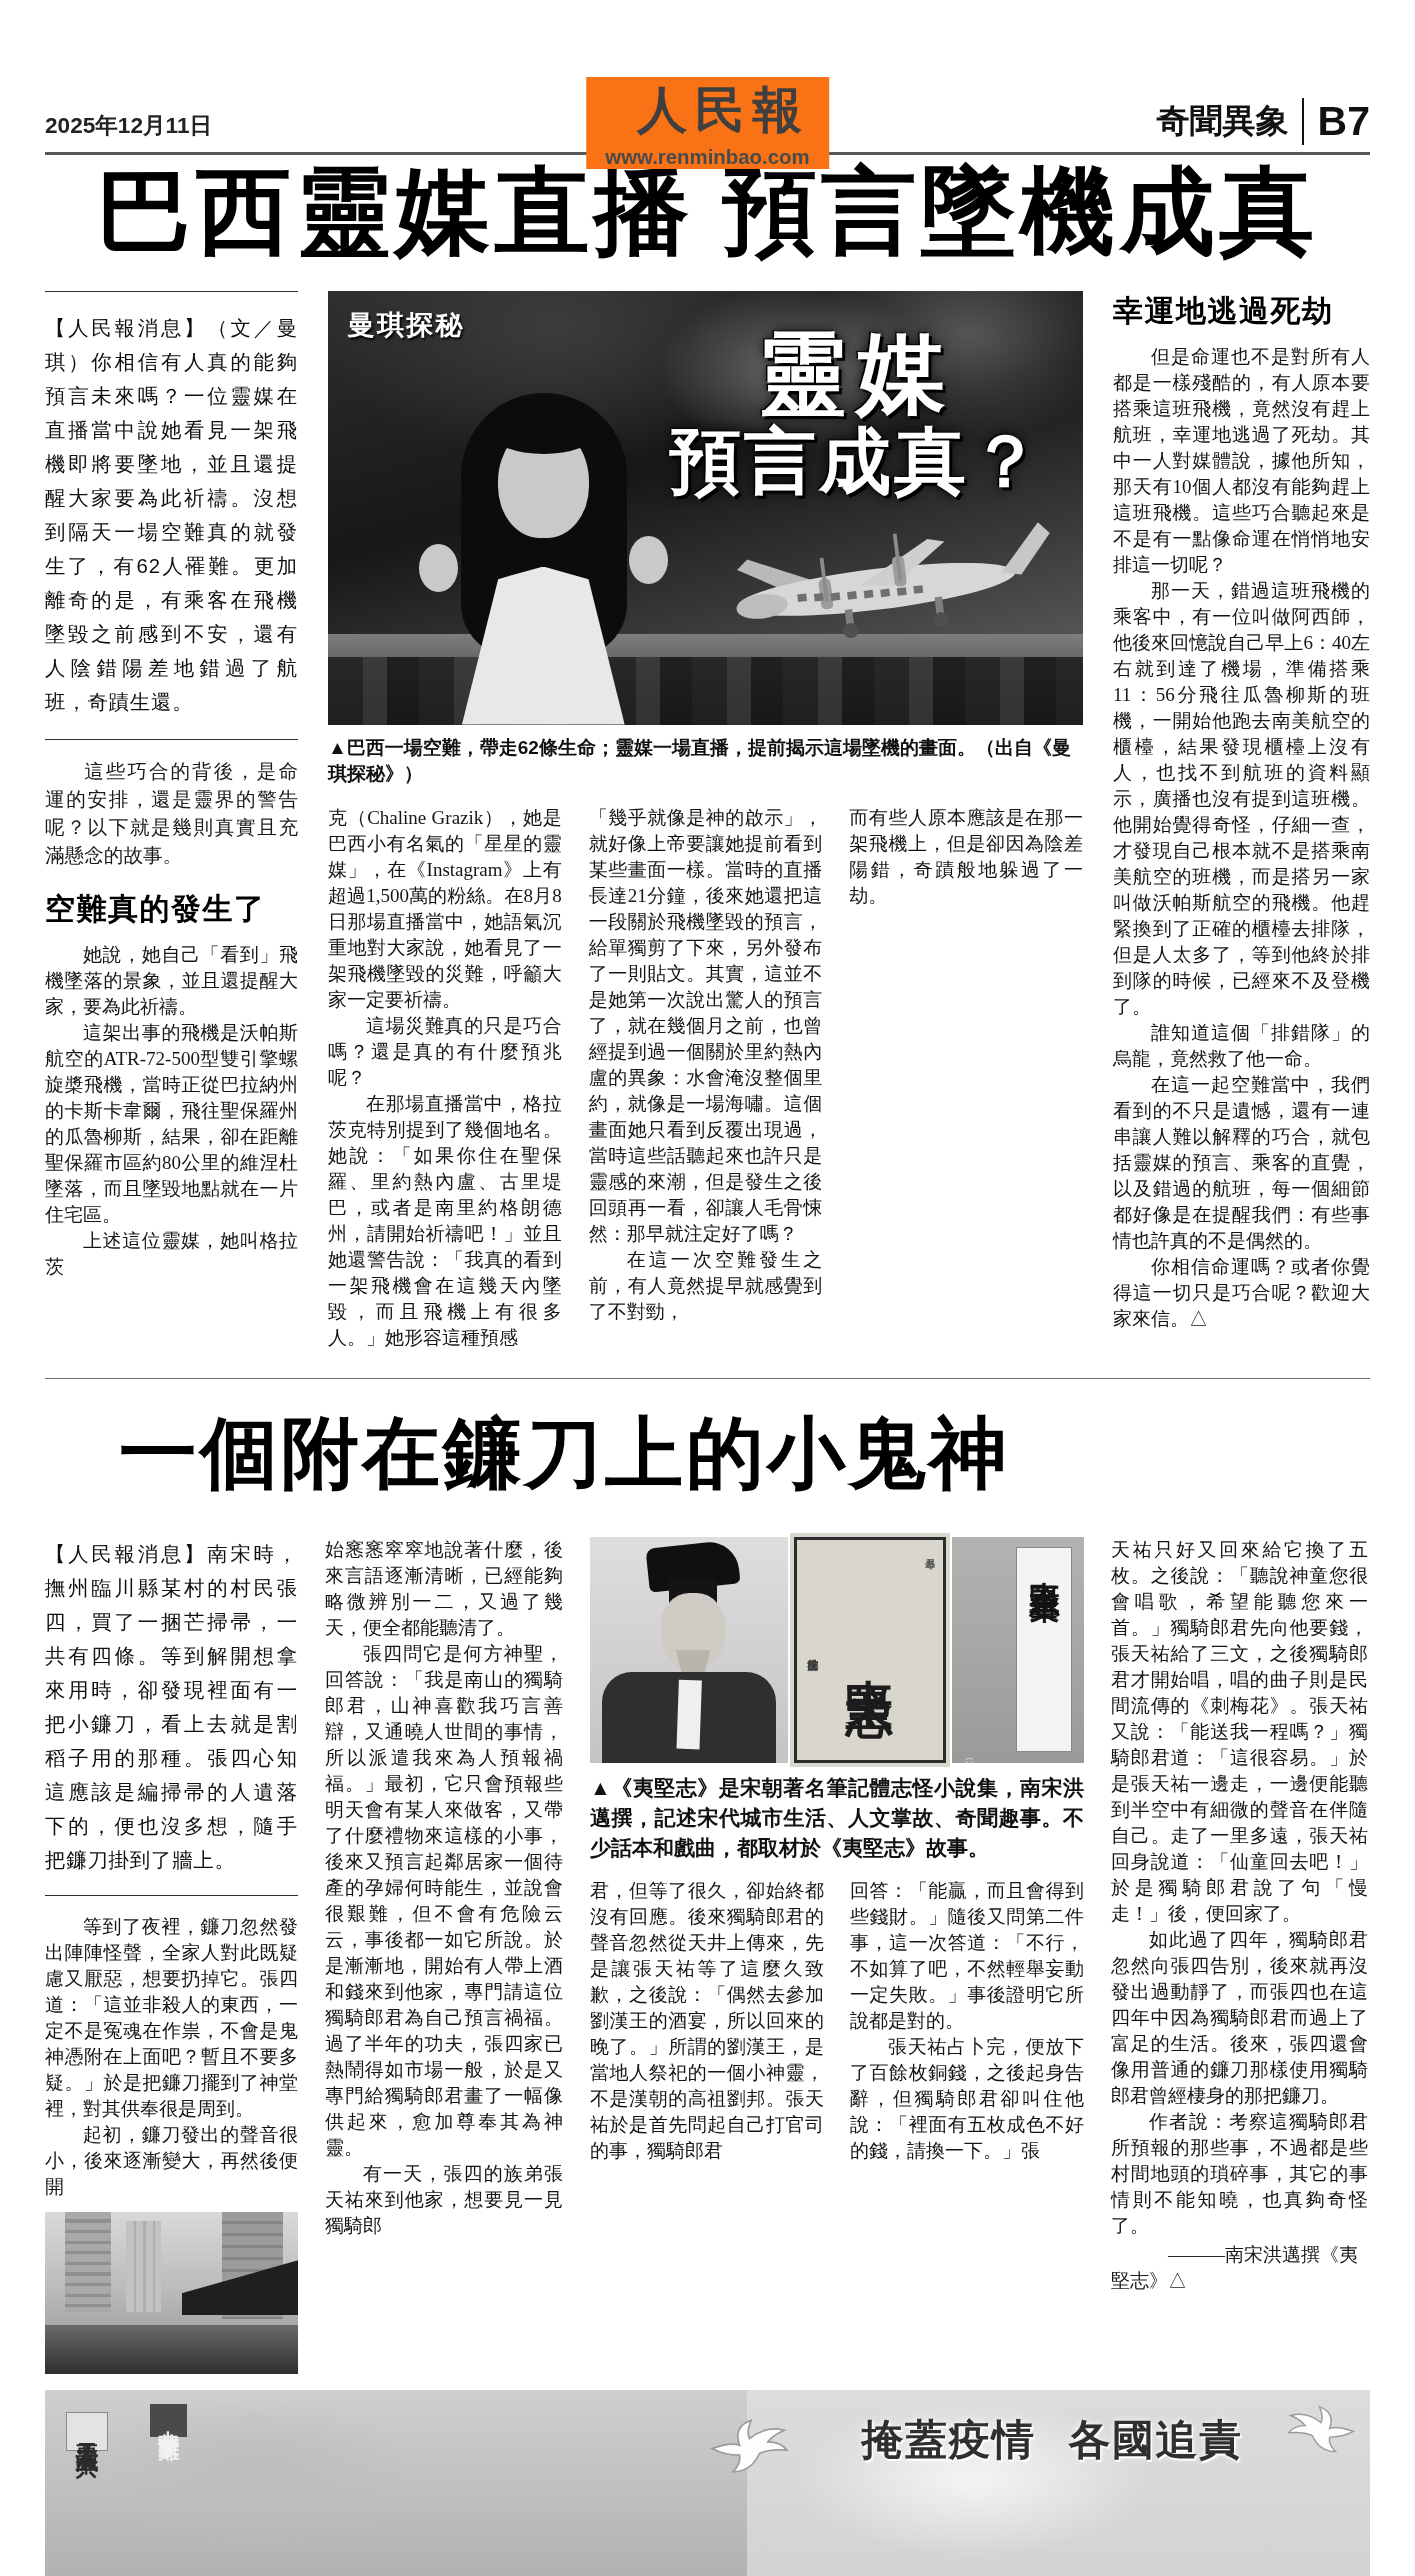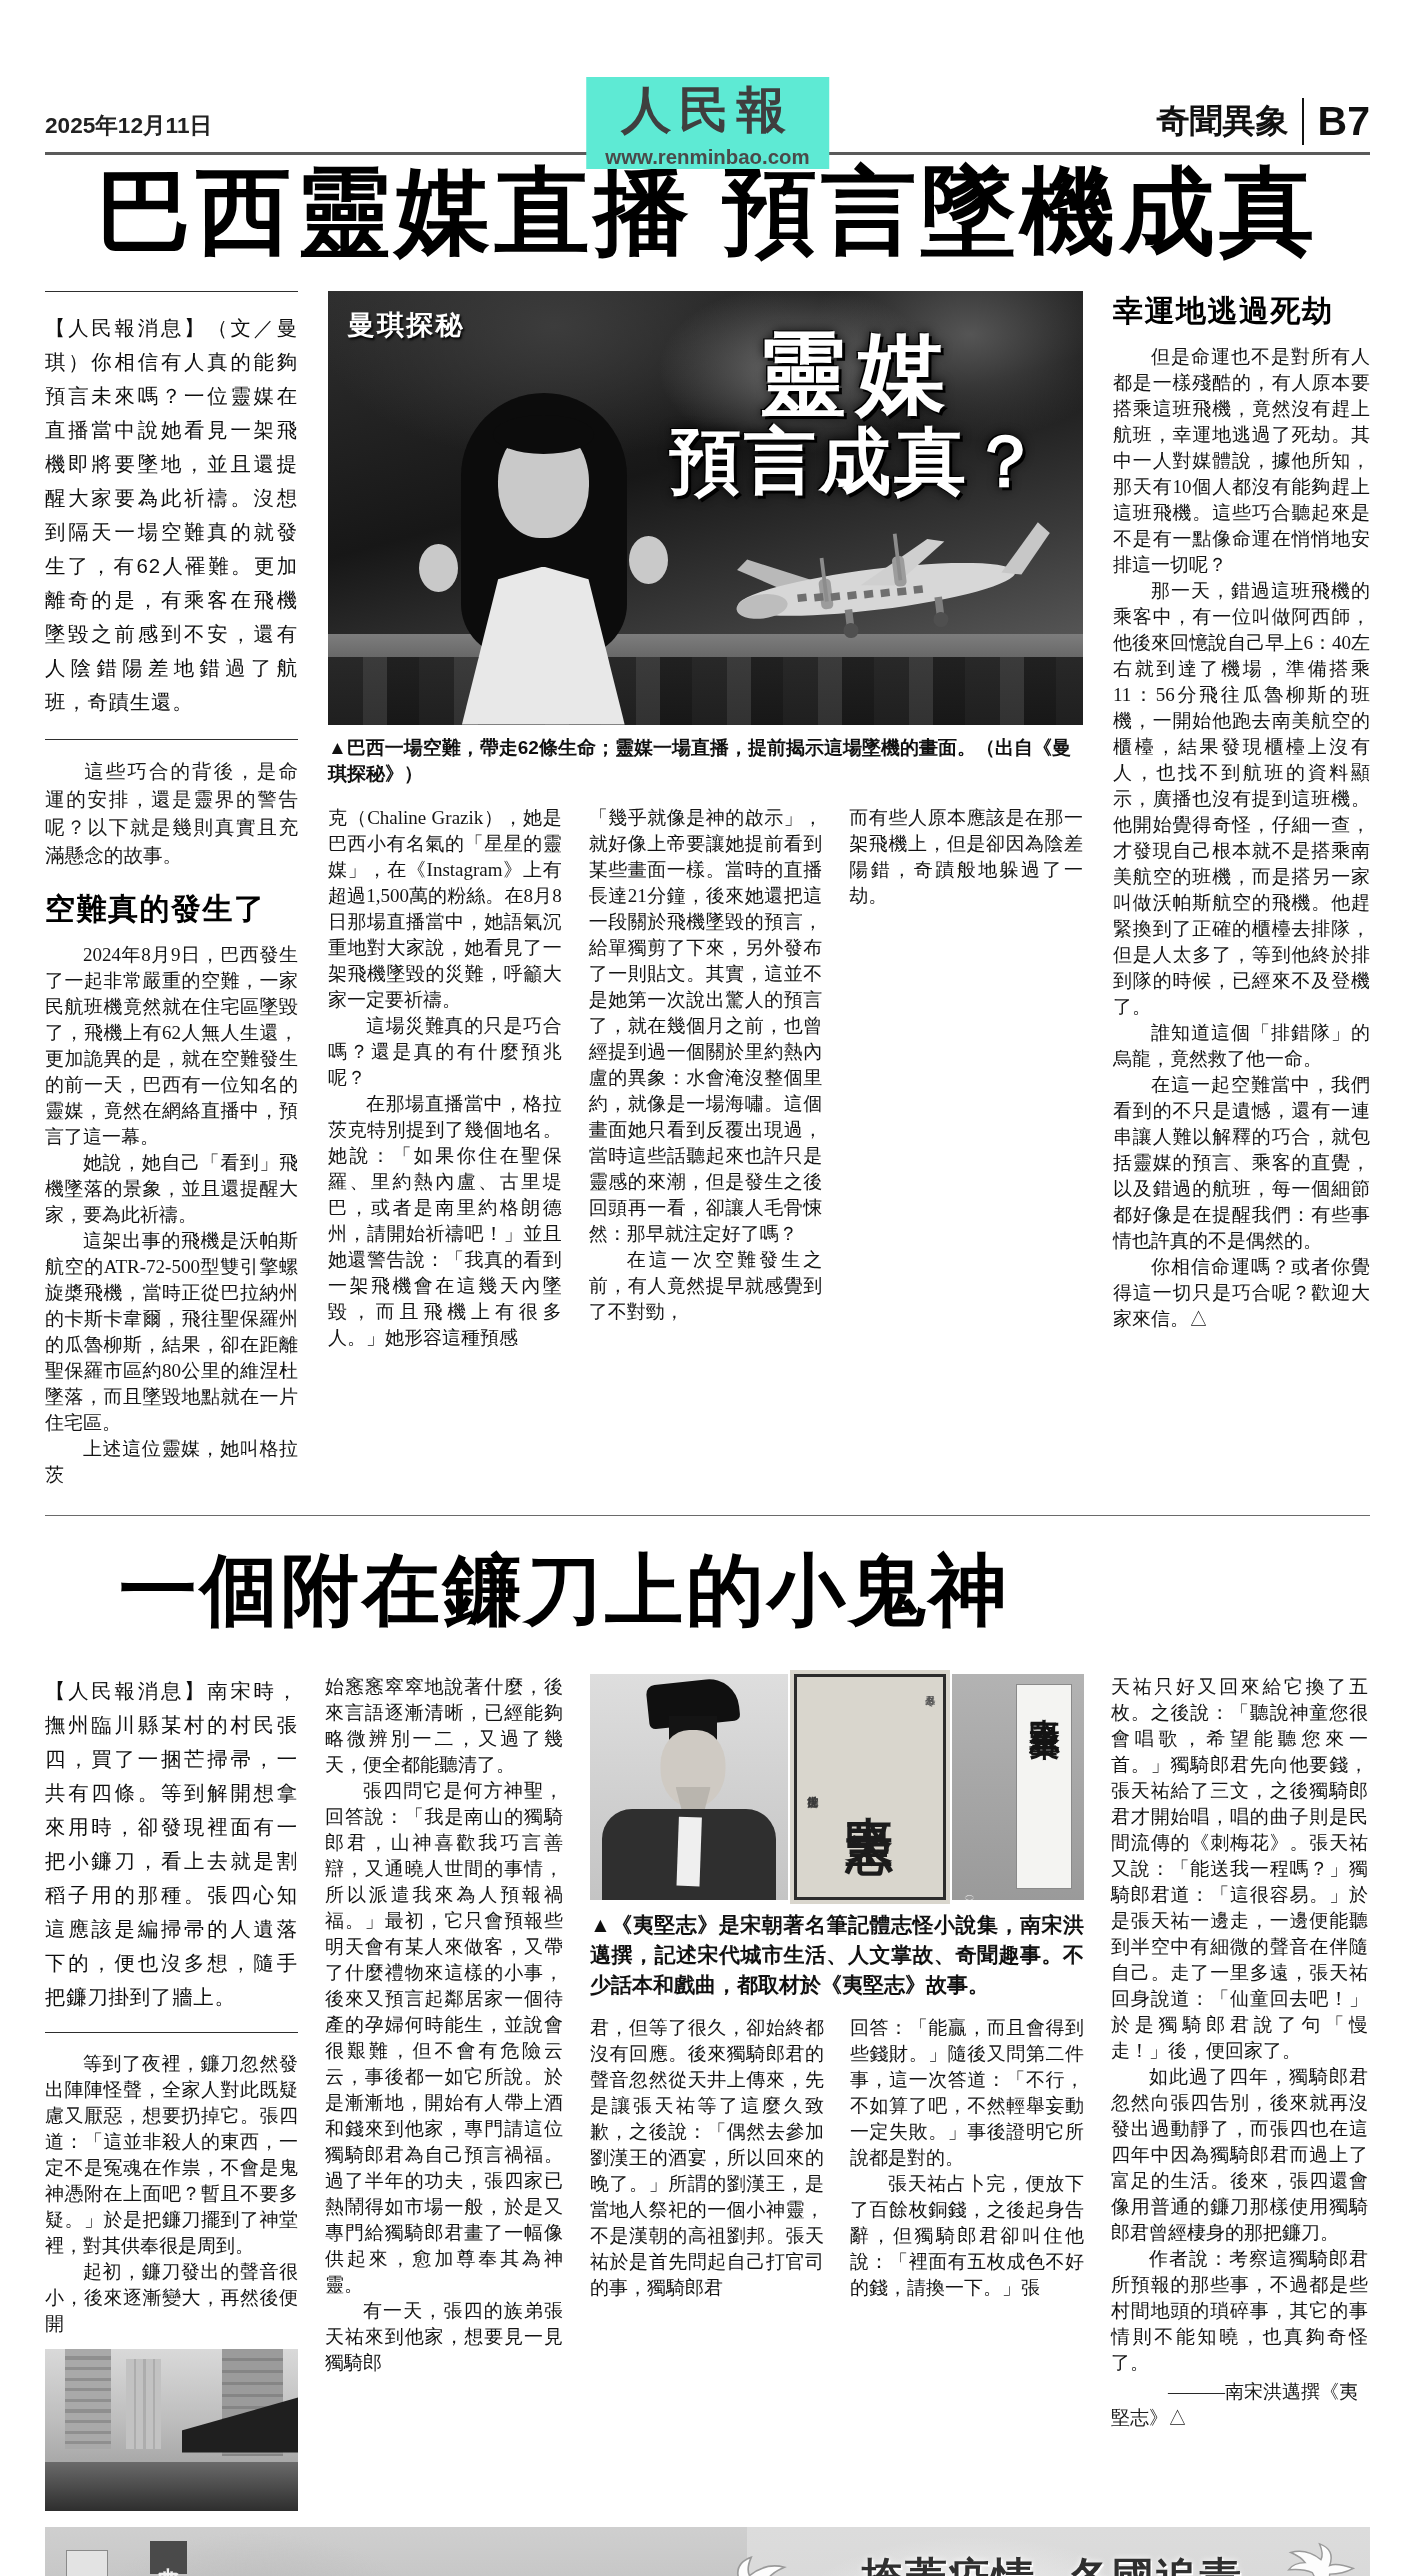--- a/index.html
+++ b/index.html
@@ -8,21 +8,21 @@
     position:relative; width:1415px; min-height:2576px; margin:0 auto;
     background:#fff; color:#1a1a1a;
     font-family:"Liberation Serif", serif;
     overflow:hidden;
   }
   .inner { padding:0 45px; }
 
   
   .header { position:relative; height:155px; border-bottom:3px solid #5a5a5a; }
   .header-date { position:absolute; left:0; bottom:10.6px; font-size:22.6px; font-weight:700; font-family:"Liberation Sans",sans-serif; color:#222; }
-  .masthead { position:absolute; left:50%; transform:translateX(-50%); bottom:-16.6px; background:#5eead4; padding:0 19.6px; text-align:center; z-index:2; }
+  .masthead { position:absolute; left:50%; transform:translateX(-50%); bottom:-16.6px; background:#f97316; padding:0 19.6px; text-align:right; z-index:2; }
   .masthead-title { font-size:50px; font-weight:900; letter-spacing:7.5px; color:#3f3f3f; font-family:"Liberation Serif",serif; }
   .masthead-url { font-size:20.4px; font-weight:700; color:#4a4a4a; font-family:"Liberation Sans",sans-serif; margin-top:1.5px; }
   .header-right { position:absolute; right:0; bottom:7.5px; display:flex; align-items:center; gap:13.6px; }
   .section-name { font-size:33px; font-weight:900; color:#111; }
   .page-no { font-size:41px; font-weight:900; font-family:"Liberation Sans",sans-serif; border-left:2.3px solid #111; padding-left:13.6px; color:#111; }
 
   
   .headline1 { margin-top:5px; text-align:center; font-size:95px; font-weight:900; letter-spacing:4.5px; color:#000; line-height:1.1; }
 
   
@@ -148,21 +148,20 @@
     <h1 class="headline1">巴西靈媒直播 預言墜機成真</h1>
 
     <div class="art-row">
 
       <div class="col" style="width:253px">
         <div class="rule"></div>
         <p class="intro" style="margin-top:19.6px">【人民報消息】（文／曼琪）你相信有人真的能夠預言未來嗎？一位靈媒在直播當中說她看見一架飛機即將要墜地，並且還提醒大家要為此祈禱。沒想到隔天一場空難真的就發生了，有62人罹難。更加離奇的是，有乘客在飛機墜毀之前感到不安，還有人陰錯陽差地錯過了航班，奇蹟生還。</p>
         <div class="rule" style="margin-top:19.6px"></div>
         <p class="lede">這些巧合的背後，是命運的安排，還是靈界的警告呢？以下就是幾則真實且充滿懸念的故事。</p>
         <div class="subhead">空難真的發生了</div>
-        <p class="body">2024年8月9日，巴西發生了一起非常嚴重的空難，一家民航班機竟然就在住宅區墜毀了，飛機上有62人無人生還，更加詭異的是，就在空難發生的前一天，巴西有一位知名的靈媒，竟然在網絡直播中，預言了這一幕。</p>
         <p class="body">她說，她自己「看到」飛機墜落的景象，並且還提醒大家，要為此祈禱。</p>
         <p class="body">這架出事的飛機是沃帕斯航空的ATR-72-500型雙引擎螺旋槳飛機，當時正從巴拉納州的卡斯卡韋爾，飛往聖保羅州的瓜魯柳斯，結果，卻在距離聖保羅市區約80公里的維涅杜墜落，而且墜毀地點就在一片住宅區。</p>
         <p class="body">上述這位靈媒，她叫格拉茨</p>
       </div>
 
       <div class="col" style="width:755px">
         <div class="photo1">
           <div class="p1-logo">曼琪探秘</div>
           <div class="p1-overlay">
             <div class="l1">靈媒</div>

